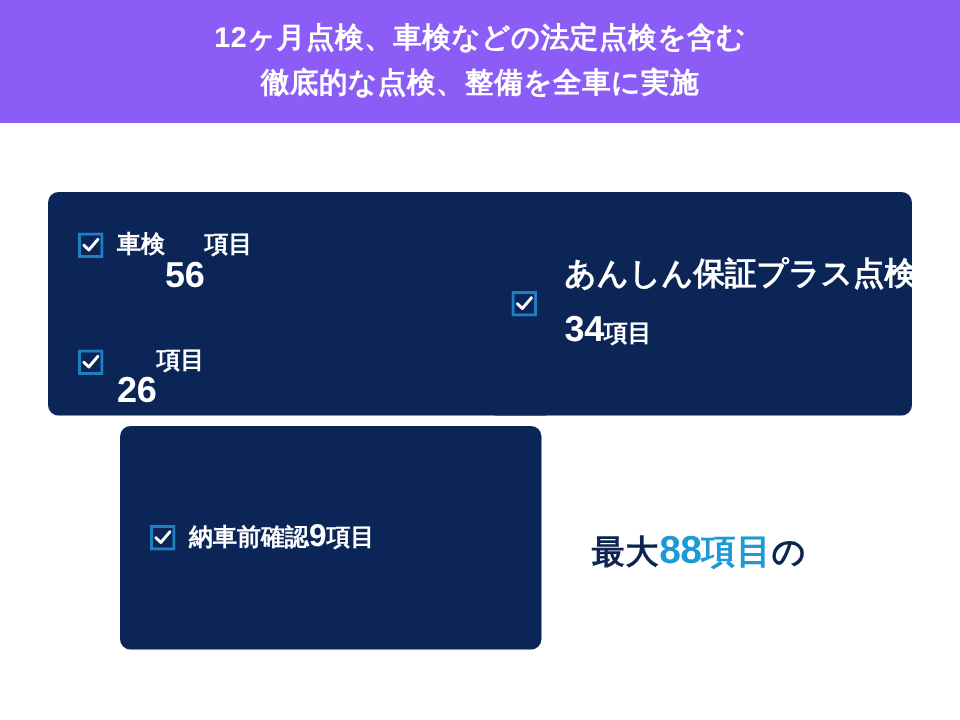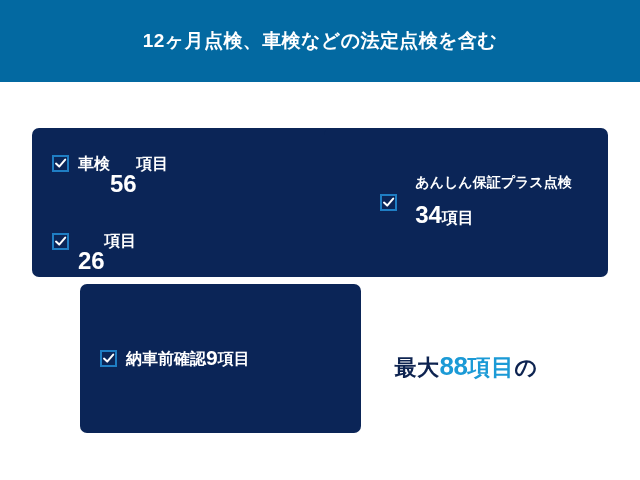--- a/index.html
+++ b/index.html
@@ -20,21 +20,21 @@
     background: #ffffff;
   }
 
   
   .header-band {
     position: absolute;
     left: 0;
     top: 0;
     width: 640px;
     height: 82px;
-    background: #0369a1;
+    background: #8b5cf6;
     display: flex;
     flex-direction: column;
     align-items: center;
     justify-content: center;
   }
   .header-line {
     color: #ffffff;
     font-size: 19px;
     font-weight: bold;
     letter-spacing: 0.4px;
@@ -129,21 +129,21 @@
     color: #ffffff;
   }
 
   .warranty-text-block {
     display: flex;
     flex-direction: column;
     justify-content: center;
     margin-left: 9px;
   }
   .warranty-line1 {
-    font-size: 14px;
+    font-size: 21px;
     font-weight: bold;
     color: #ffffff;
     white-space: nowrap;
     line-height: 1.5;
   }
   .warranty-line2 {
     font-weight: bold;
     color: #ffffff;
     white-space: nowrap;
     line-height: 1.5;
@@ -182,20 +182,21 @@
     font-weight: bold;
   }
 </style>
 </head>
 <body>
 
 <div class="page">
 
   <div class="header-band">
     <div class="header-line">12ヶ月点検、車検などの法定点検を含む</div>
+    <div class="header-line">徹底的な点検、整備を全車に実施</div>
   </div>
 
   <div class="card" id="card-inspection">
     <div class="card-inner">
 
       <div class="line">
         <span class="checkbox">
           <svg width="17" height="17" viewBox="0 0 17 17">
             <rect x="1" y="1" width="15" height="15" fill="none" stroke="#1f7ec4" stroke-width="2"></rect>
             <path d="M4 8.6 L7.2 11.6 L13.2 4.6" fill="none" stroke="#ffffff" stroke-width="2" stroke-linecap="round" stroke-linejoin="round"></path>

